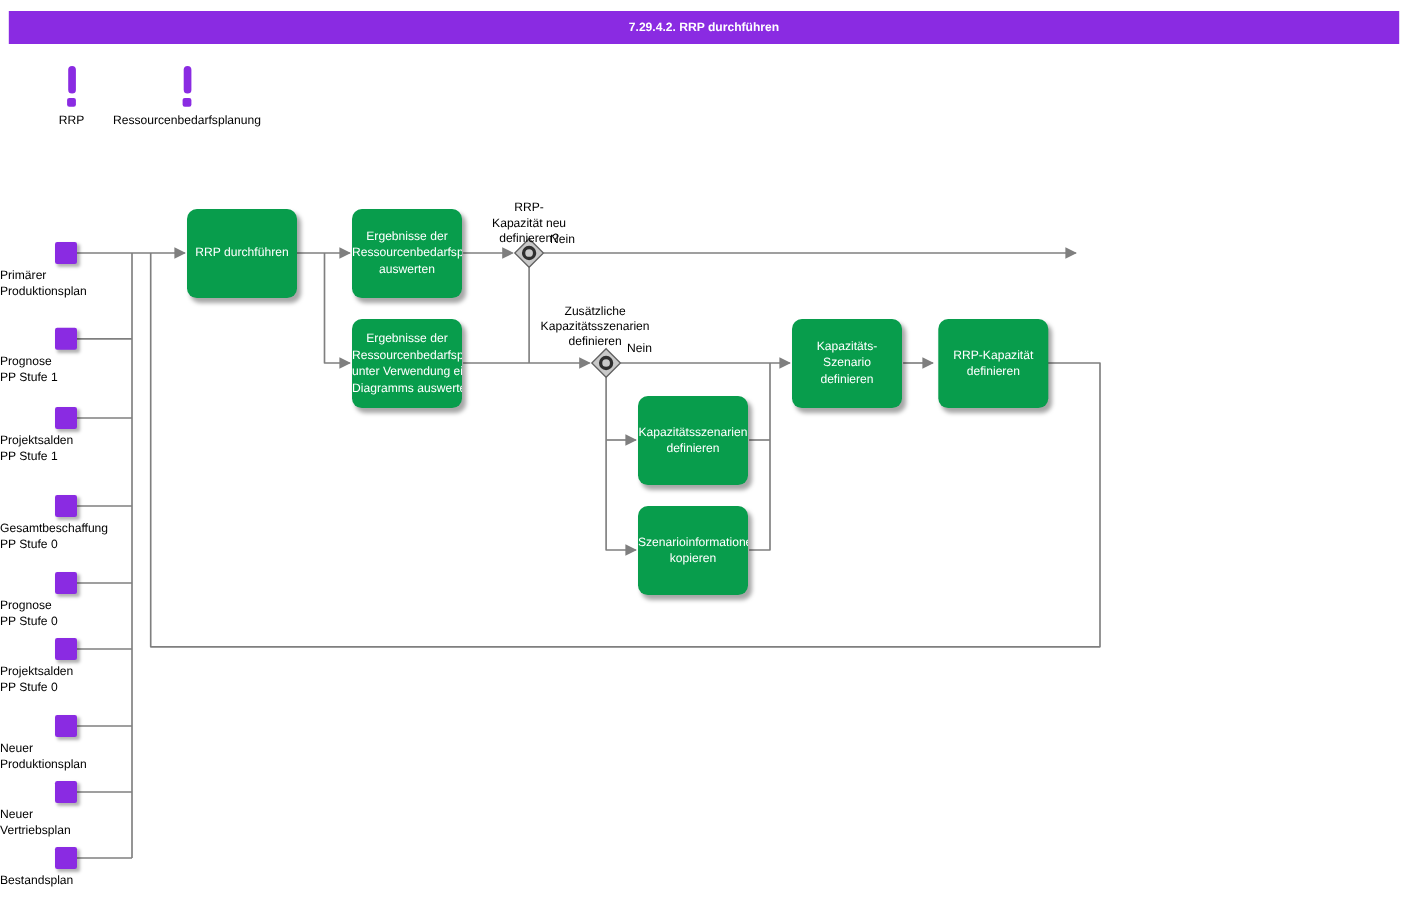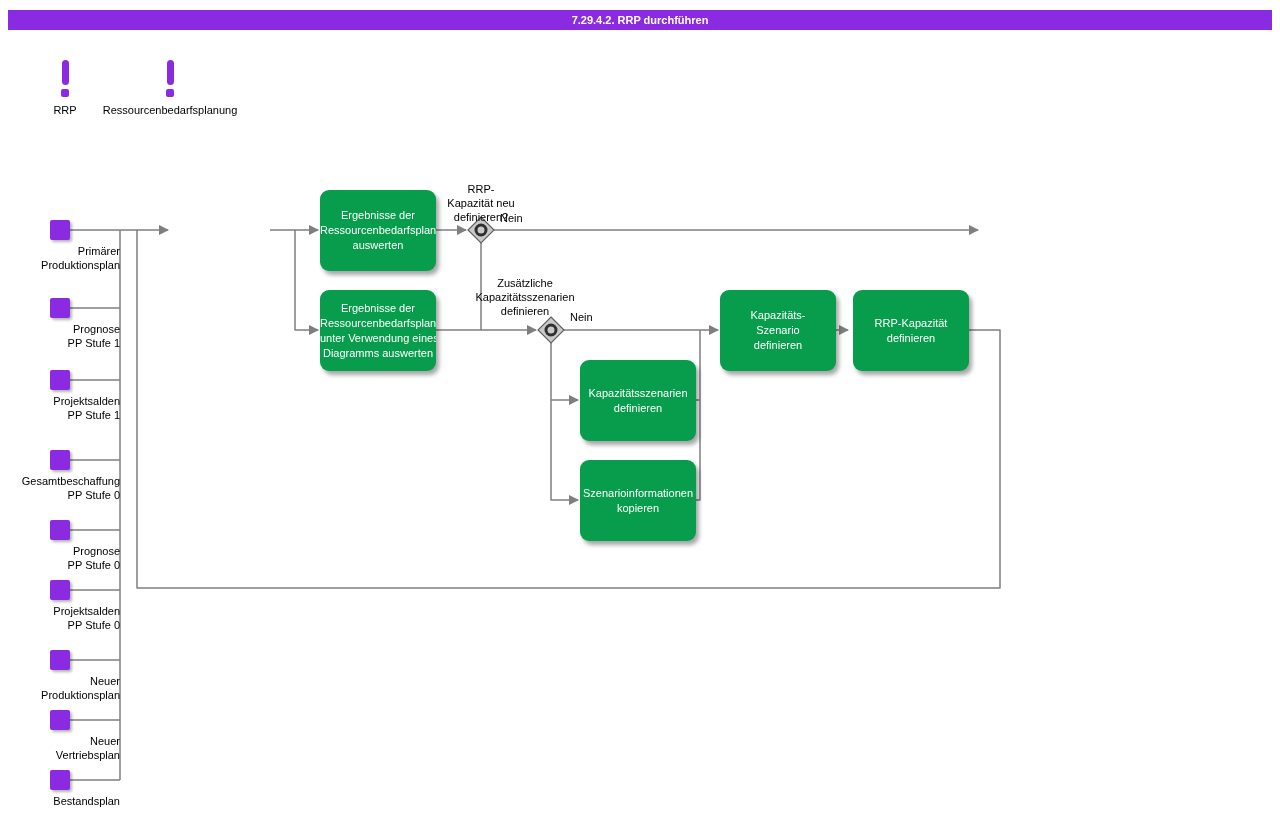--- a/index.html
+++ b/index.html
@@ -4,37 +4,37 @@
 <style>
   :root{
     --purple:#8A2BE2;
     --green:#089D4C;
     --line:#7F7F7F;
   }
   *{box-sizing:border-box;}
   body{margin:0;background:#fff;font-family:"Liberation Sans",sans-serif;color:#000;}
   .canvas{position:relative;width:1280px;height:818px;background:#fff;overflow:hidden;}
 
-  .header-bar{position:absolute;left:8px;top:10px;width:1264px;height:20px;background:var(--purple);
+  .header-bar{position:absolute;left:8px;top:10px;width:1264px;height:30px;background:var(--purple);
     color:#fff;display:flex;align-items:center;justify-content:center;font-size:11px;font-weight:bold;}
 
   .legend-item{position:absolute;top:60px;text-align:center;}
   .excl{height:38px;}
   .excl-bar{width:7px;height:25px;background:var(--purple);border-radius:3.5px;margin:0 auto;}
   .excl-dot{width:8px;height:8px;background:var(--purple);border-radius:2px;margin:4px auto 0;}
   .legend-label{margin-top:6px;font-size:11px;white-space:nowrap;text-align:center;}
 
   .connectors{position:absolute;left:0;top:0;}
 
-  .input-node,.output-node{position:absolute;width:120px;text-align:right;}
+  .input-node,.output-node{position:absolute;width:120px;text-align:left;}
   .psquare{width:20px;height:20px;background:var(--purple);margin:0 auto;border-radius:2px;
     box-shadow:2px 2px 3px rgba(0,0,0,.3);}
   .node-label{margin-top:4px;font-size:11px;line-height:14px;}
 
-  .task{position:absolute;width:116px;height:81px;background:var(--green);border-radius:9px;
+  .task{position:absolute;width:100px;height:81px;background:var(--green);border-radius:9px;
     box-shadow:3px 4px 4px rgba(0,0,0,.35);color:#fff;display:flex;flex-direction:column;
     justify-content:center;overflow:hidden;font-size:11px;line-height:15px;}
   .tline{width:100%;text-align:center;white-space:nowrap;}
 
   .gw-label{position:absolute;text-align:center;font-size:11px;line-height:14px;margin-top:13px;}
   .branch-label{position:absolute;font-size:11px;}
 </style>
 </head>
 <body>
 
@@ -158,20 +158,23 @@
     </div>
   </div>
   <div class="input-node" style="left:0;top:770px;">
     <div class="psquare"></div>
     <div class="node-label">
       <div>Bestandsplan</div>
     </div>
   </div>
 
 
+  <div class="task" style="left:170px;top:190px;">
+    <div class="tline">RRP durchführen</div>
+  </div>
   <div class="task" style="left:320px;top:190px;">
     <div class="tline">Ergebnisse der</div>
     <div class="tline">Ressourcenbedarfsplanung</div>
     <div class="tline">auswerten</div>
   </div>
   <div class="task" style="left:320px;top:290px;">
     <div class="tline">Ergebnisse der</div>
     <div class="tline">Ressourcenbedarfsplanung</div>
     <div class="tline">unter Verwendung eines</div>
     <div class="tline">Diagramms auswerten</div>
@@ -194,20 +197,20 @@
     <div class="tline">kopieren</div>
   </div>
 
   <div class="gw-label" style="left:411px;top:169px;width:140px;">
     <div>RRP-</div>
     <div>Kapazität neu</div>
     <div>definieren?</div>
   </div>
   <div class="branch-label" style="left:500px;top:212px;">Nein</div>
 
-  <div class="gw-label" style="left:450px;top:263px;width:150px;">
+  <div class="gw-label" style="left:466px;top:263px;width:150px;">
     <div>Zusätzliche</div>
     <div>Kapazitätsszenarien</div>
     <div>definieren</div>
   </div>
   <div class="branch-label" style="left:570px;top:311px;">Nein</div>
 
 </div>
 
 </body></html>

